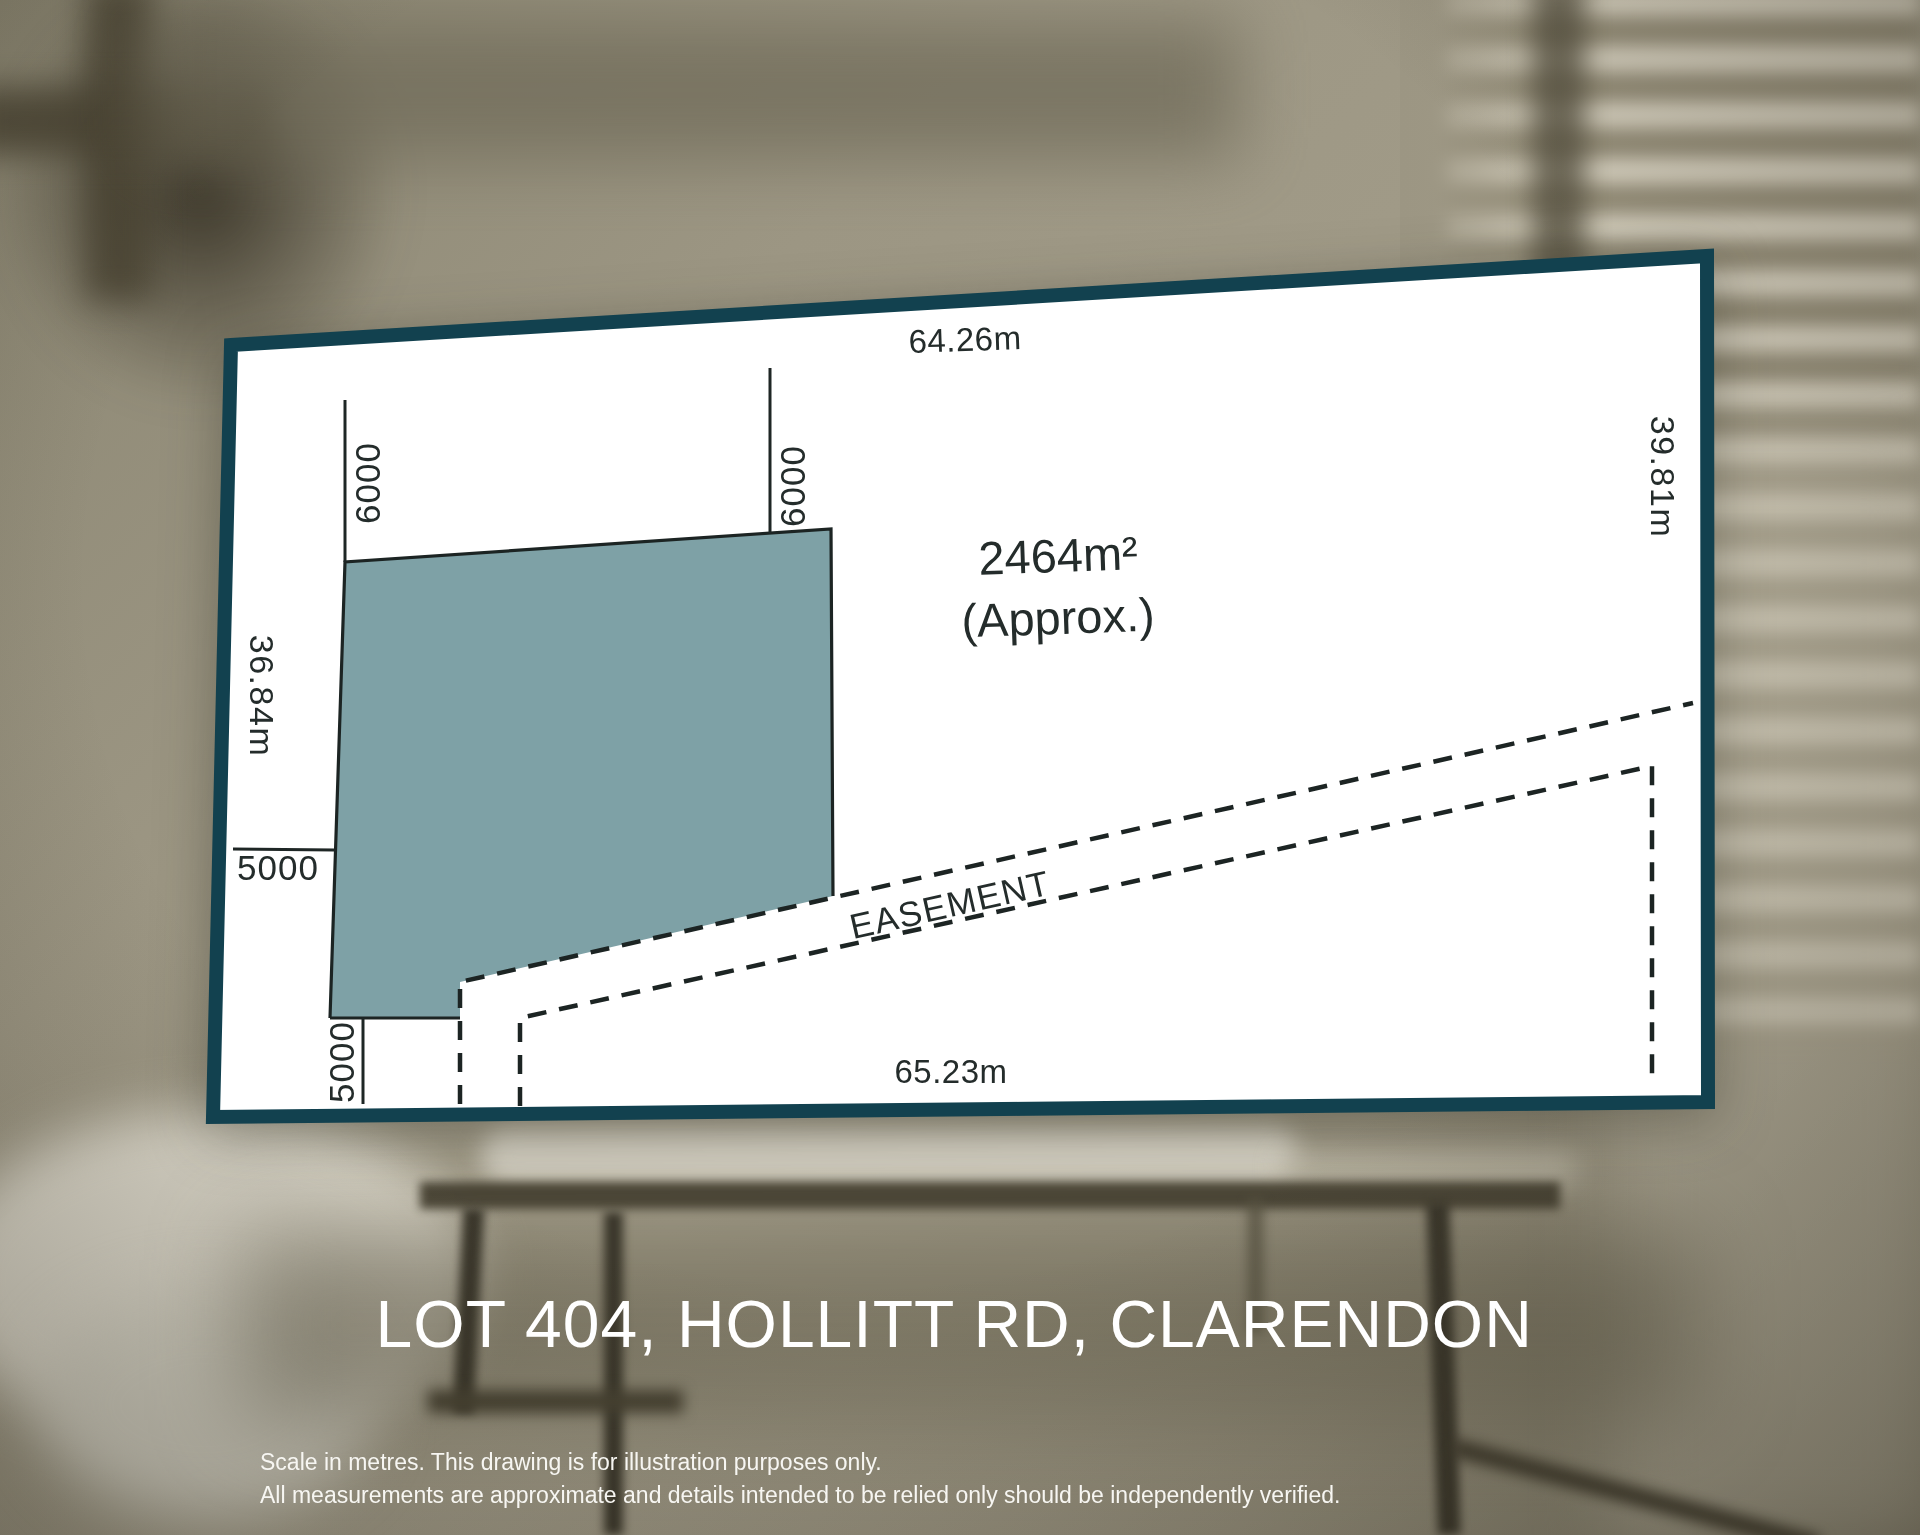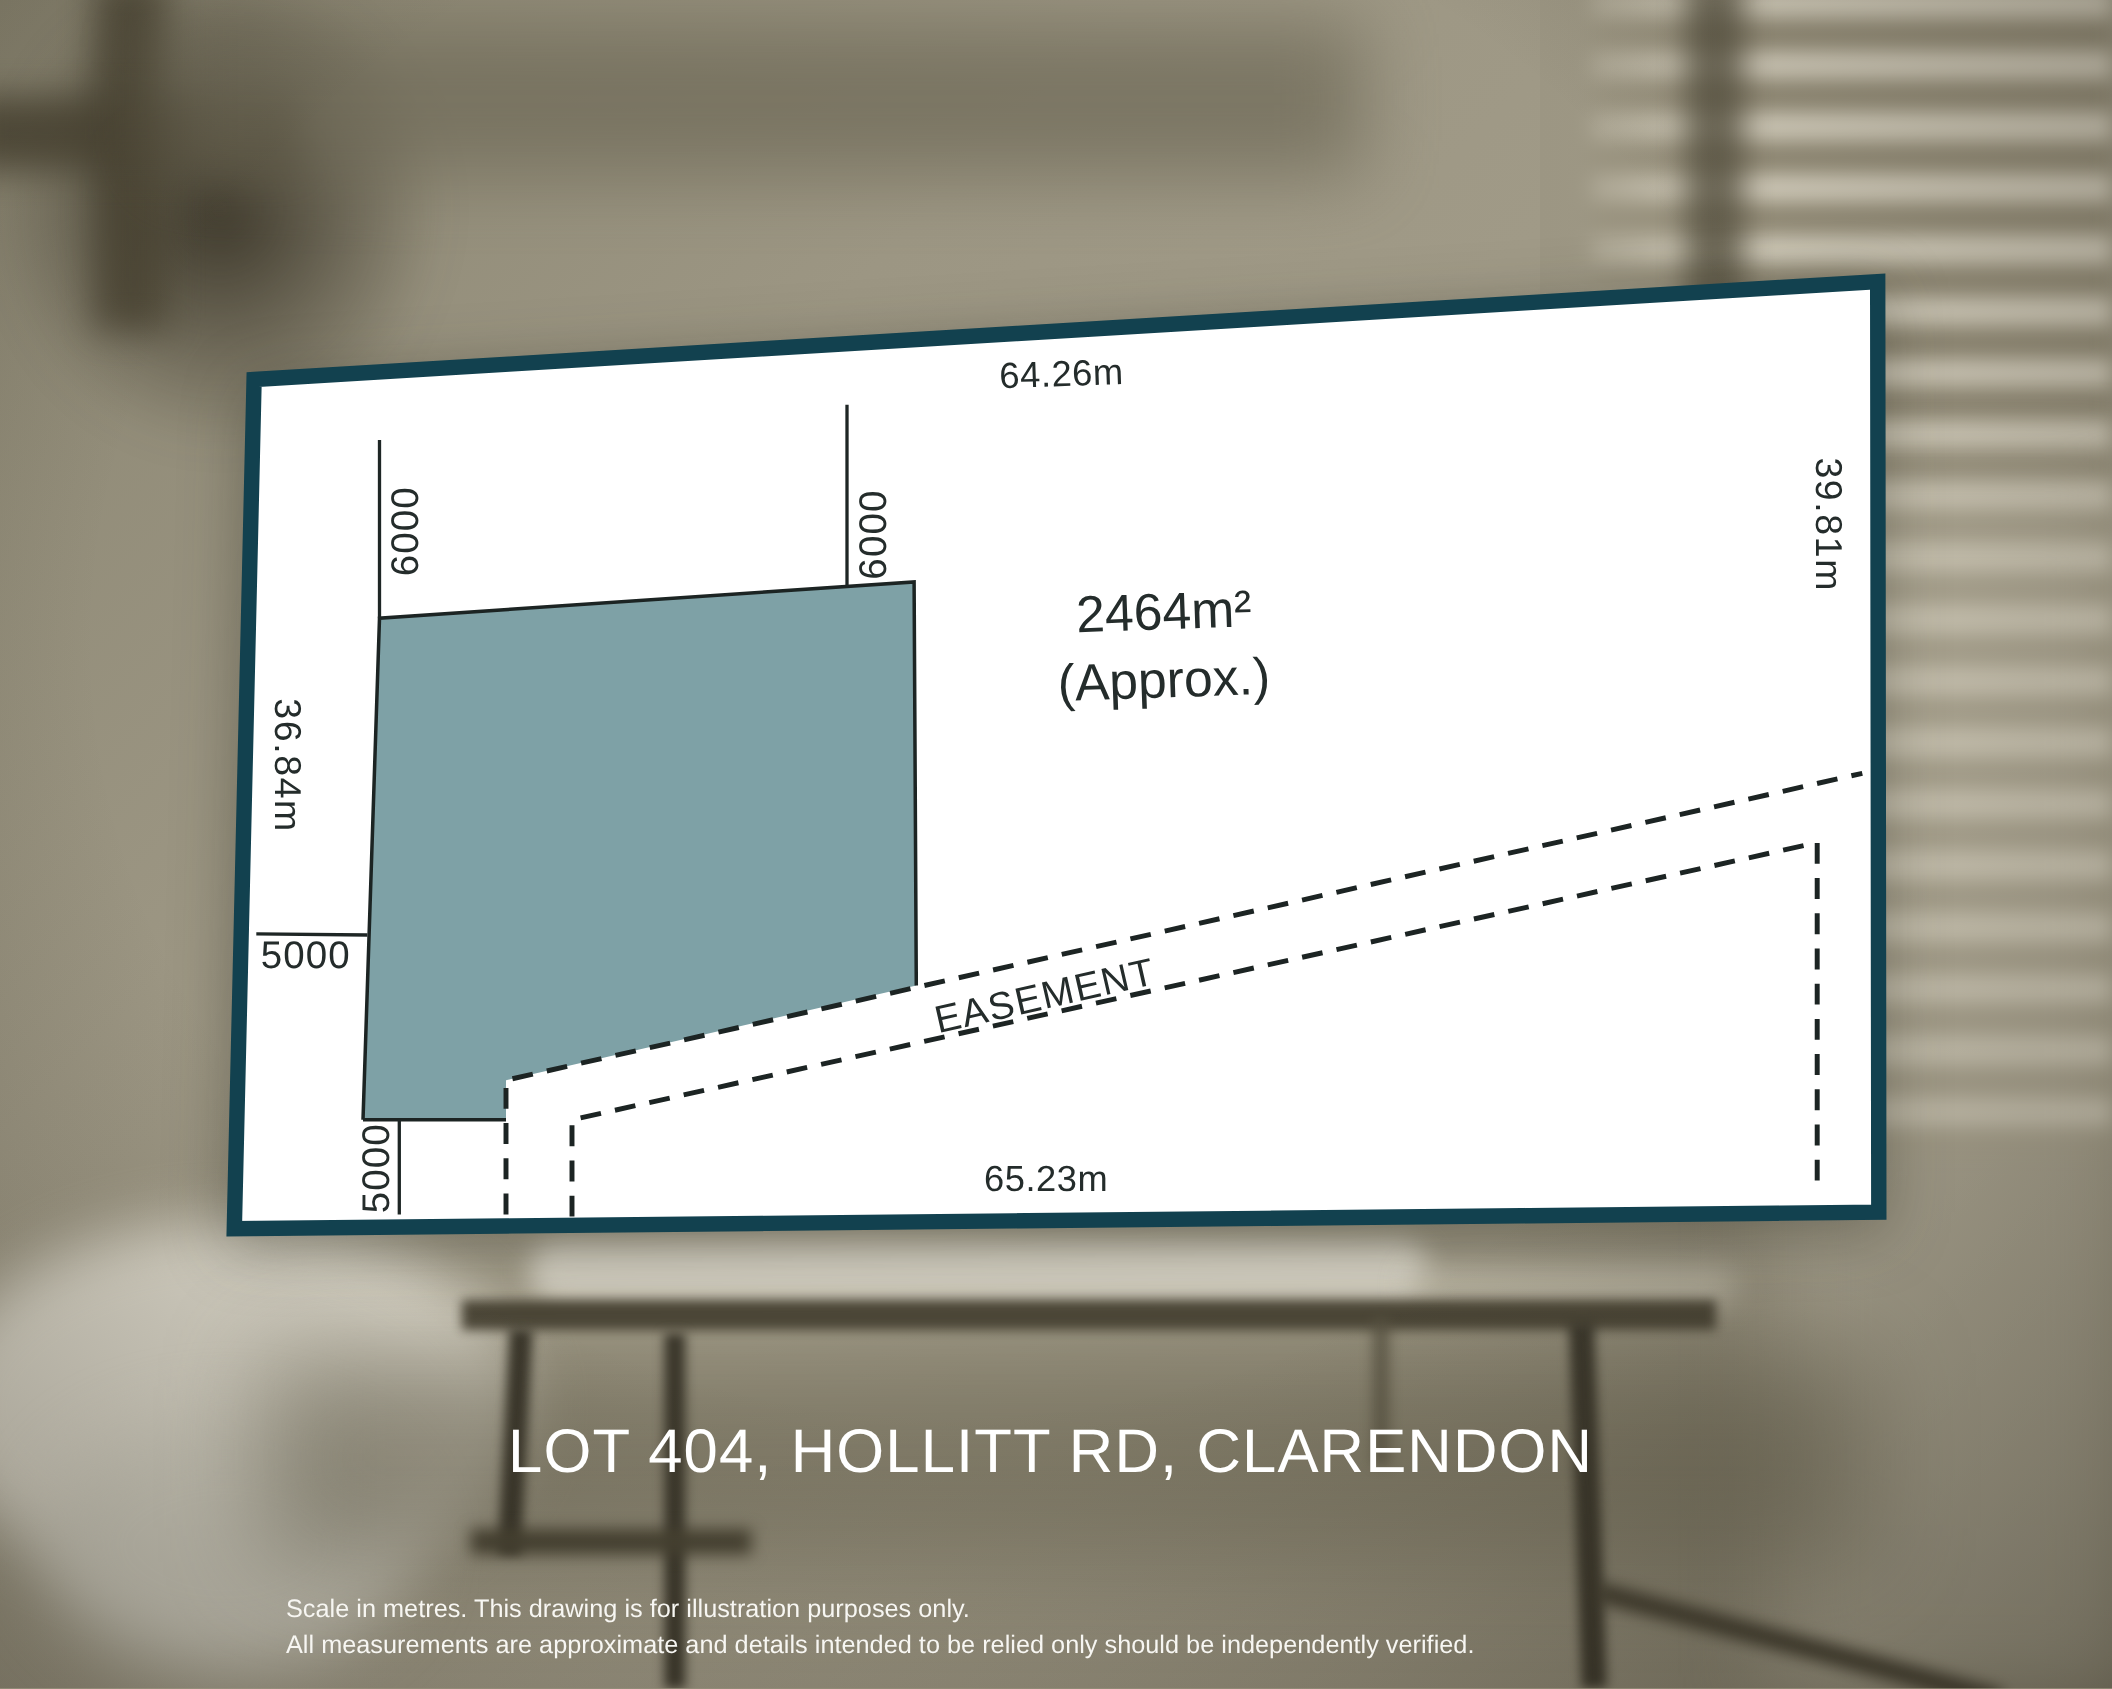--- a/index.html
+++ b/index.html
@@ -45,21 +45,21 @@
   .lot-outline{stroke:#1c2423;stroke-width:3.2;fill:none;}
   .easement-line{stroke:#1c2423;stroke-width:4.5;fill:none;stroke-dasharray:19 13;}
   .dim-label{font-size:33px;letter-spacing:.5px;}
   .dim-label-num{font-size:35px;letter-spacing:1px;}
   .side-label{font-size:34px;letter-spacing:1.5px;}
   .area-label{font-size:47px;}
   .easement-label{font-size:35px;letter-spacing:1.5px;}
 
   .title{
     position:absolute;left:50%;top:1286px;transform:translateX(-50.5%);
-    white-space:nowrap;color:#ffffff;font-size:56px;font-weight:500;letter-spacing:1px;
+    white-space:nowrap;color:#ffffff;font-size:66px;font-weight:500;letter-spacing:1px;
   }
   .disclaimer{
     position:absolute;left:50%;top:1446px;transform:translateX(-50%);
     width:1400px;text-align:left;color:#f7f6f2;font-size:23px;line-height:33px;font-weight:400;
   }
 </style>
 </head>
 <body>
 
 <div class="scene">

